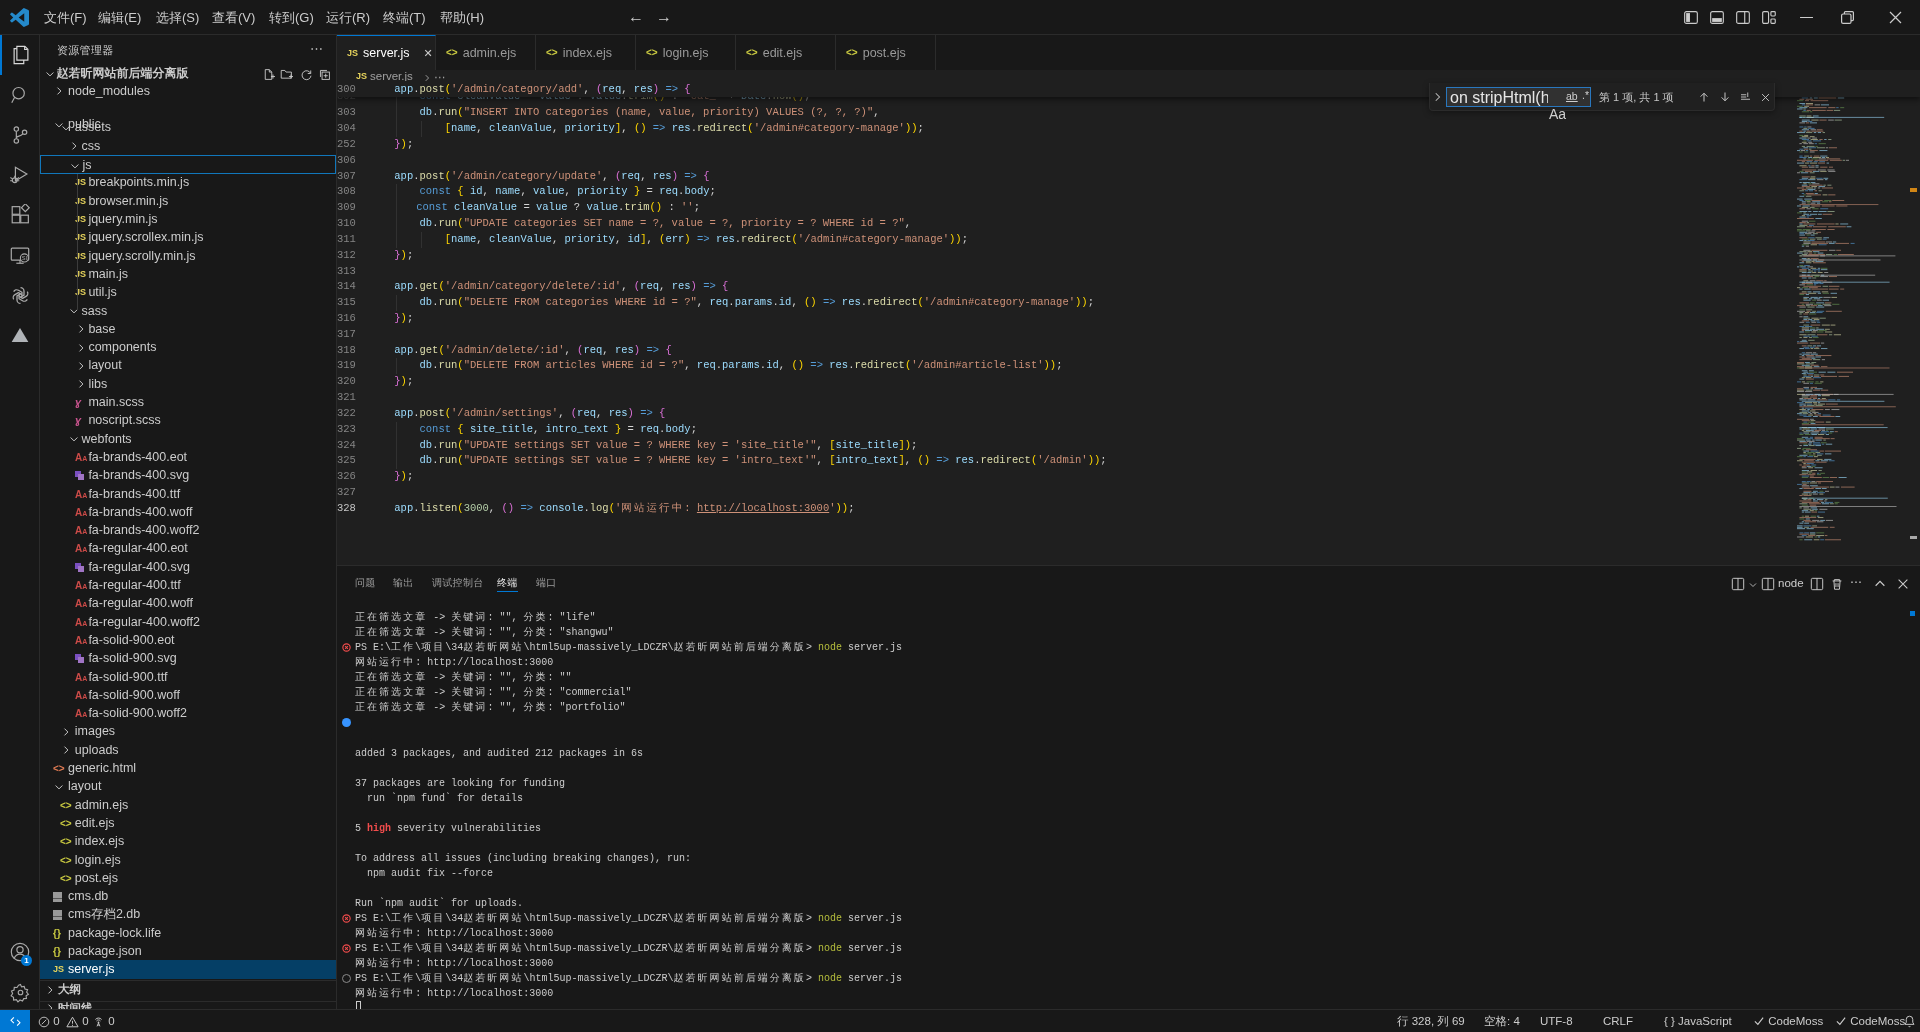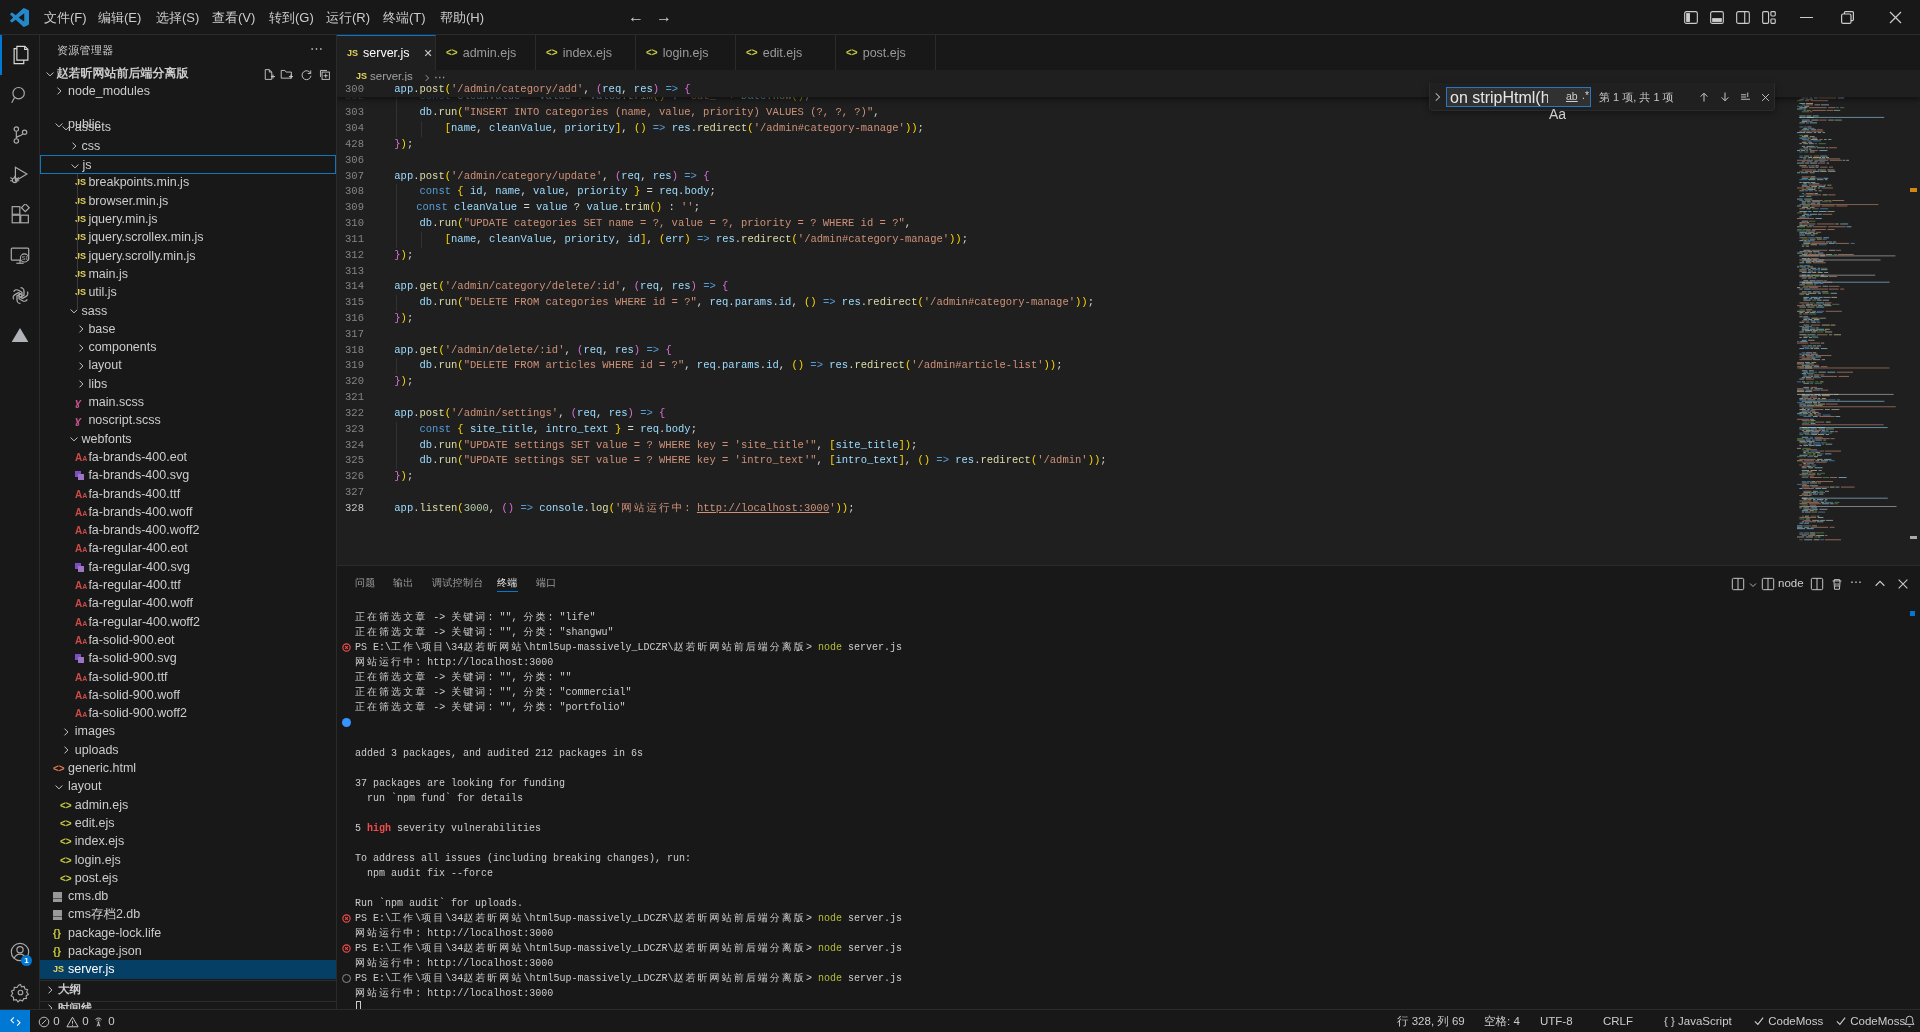--- a/index.html
+++ b/index.html
@@ -20,21 +20,21 @@
 .row{position:absolute;left:0;width:296px;height:19px;line-height:19px;font-size:12.5px;color:#cccccc;white-space:nowrap}
 .chev{position:absolute;top:3.5px;width:12px;height:12px;color:#cccccc}
 .ficon{position:absolute;top:2px;width:13px;height:15px;font-size:9px;font-weight:bold;line-height:15px}
 
 #tabs{position:absolute;left:337px;top:35px;right:0;height:35px;background:#181818}
 .tab{position:absolute;top:0;height:35px;font-size:12.5px;color:#9a9a9a;border-right:1px solid #2b2b2b;display:flex;align-items:center;padding-left:10px}
 .tab.on{background:#1f1f1f;color:#ffffff;border-top:1px solid #0078d4}
 #crumbs{position:absolute;left:337px;top:70px;right:0;height:11px;background:#1f1f1f;font-size:11.5px;color:#a0a0a0}
 #editor{position:absolute;left:337px;top:81px;right:0;height:484px;background:#1f1f1f;overflow:hidden}
 .cl{position:absolute;left:0;width:1450px;height:15.82px;font-family:"Liberation Mono",monospace;font-size:10.5px;line-height:15.82px;white-space:pre;color:#cccccc}
-.ln{position:absolute;width:35px;text-align:center;font-family:"Liberation Mono",monospace;font-size:10.5px;line-height:15.82px;color:#858585}
+.ln{position:absolute;width:35px;text-align:left;font-family:"Liberation Mono",monospace;font-size:10.5px;line-height:15.82px;color:#858585}
 .b{color:#569cd6}.f{color:#dcdcaa}.v{color:#9cdcfe}.s{color:#ce9178}.n{color:#b5cea8}.w{color:#d4d4d4}.g{color:#ffd700}.o{color:#da70d6}
 .ig{position:absolute;width:1px;background:#313131}
 
 #panel{position:absolute;left:337px;top:565px;right:0;height:444px;background:#181818;border-top:1px solid #2b2b2b}
 .ptab{position:absolute;top:8px;height:18px;line-height:18px;font-size:10px;color:#9d9d9d;letter-spacing:0.3px}
 .ptab.on{color:#e7e7e7;border-bottom:1px solid #0078d4}
 .tl{position:absolute;left:18px;height:15.05px;line-height:15.05px;font-family:"Liberation Mono",monospace;font-size:10px;white-space:pre;color:#cccccc}
 .ty{color:#b5bd3c}
 
 #status{position:absolute;left:0;top:1009px;width:1920px;height:23px;background:#181818;border-top:1px solid #2b2b2b;font-size:11.5px;color:#cccccc}
@@ -481,21 +481,21 @@
         <path d="M3 3 L13 13 M13 3 L3 13" stroke="#ccc" stroke-width="1.3"></path>
       </svg>
 </div>
 <div id="editor">
       <div class="cl" style="left:57.3px;top:8.48px;z-index:1;opacity:0.55">    <span class="b">const</span> <span class="v">cleanValue</span> <span class="w">=</span> <span class="v">value</span> <span class="w">?</span> <span class="v">value</span><span class="w">.</span><span class="f">trim</span><span class="g">()</span> <span class="w">:</span> <span class="s">'cat_'</span> <span class="w">+</span> <span class="v">Date</span><span class="w">.</span><span class="f">now</span><span class="g">()</span><span class="w">;</span></div>
       <div class="ln" style="left:0;top:8.48px;z-index:1;opacity:0.4">302</div>
       <div class="ln" style="left:0;top:24.30px">303</div>
       <div class="cl" style="left:57.3px;top:24.30px">    <span class="v">db</span><span class="w">.</span><span class="f">run</span><span class="g">(</span><span class="s">"INSERT INTO categories (name, value, priority) VALUES (?, ?, ?)"</span><span class="w">,</span></div>
       <div class="ln" style="left:0;top:40.12px">304</div>
       <div class="cl" style="left:57.3px;top:40.12px">        <span class="g">[</span><span class="v">name</span><span class="w">,</span> <span class="v">cleanValue</span><span class="w">,</span> <span class="v">priority</span><span class="g">]</span><span class="w">,</span> <span class="g">()</span> <span class="b">=&gt;</span> <span class="v">res</span><span class="w">.</span><span class="f">redirect</span><span class="g">(</span><span class="s">'/admin#category-manage'</span><span class="g">))</span><span class="w">;</span></div>
-      <div class="ln" style="left:0;top:55.94px">428</div>
+      <div class="ln" style="left:0;top:55.94px">252</div>
       <div class="cl" style="left:57.3px;top:55.94px"><span class="o">}</span><span class="g">)</span><span class="w">;</span></div>
       <div class="ln" style="left:0;top:71.76px">306</div>
       <div class="ln" style="left:0;top:87.58px">307</div>
       <div class="cl" style="left:57.3px;top:87.58px"><span class="v">app</span><span class="w">.</span><span class="f">post</span><span class="g">(</span><span class="s">'/admin/category/update'</span><span class="w">,</span> <span class="o">(</span><span class="v">req</span><span class="w">,</span> <span class="v">res</span><span class="o">)</span> <span class="b">=&gt;</span> <span class="o">{</span></div>
       <div class="ln" style="left:0;top:103.40px">308</div>
       <div class="cl" style="left:57.3px;top:103.40px">    <span class="b">const</span> <span class="g">{</span> <span class="v">id</span><span class="w">,</span> <span class="v">name</span><span class="w">,</span> <span class="v">value</span><span class="w">,</span> <span class="v">priority</span> <span class="g">}</span> <span class="w">=</span> <span class="v">req</span><span class="w">.</span><span class="v">body</span><span class="w">;</span></div>
       <div class="ln" style="left:0;top:119.22px">309</div>
       <div class="cl" style="left:54px;top:119.22px">    <span class="b">const</span> <span class="v">cleanValue</span> <span class="w">=</span> <span class="v">value</span> <span class="w">?</span> <span class="v">value</span><span class="w">.</span><span class="f">trim</span><span class="g">()</span> <span class="w">:</span> <span class="s">''</span><span class="w">;</span></div>
       <div class="ln" style="left:0;top:135.04px">310</div>
       <div class="cl" style="left:57.3px;top:135.04px">    <span class="v">db</span><span class="w">.</span><span class="f">run</span><span class="g">(</span><span class="s">"UPDATE categories SET name = ?, value = ?, priority = ? WHERE id = ?"</span><span class="w">,</span></div>

